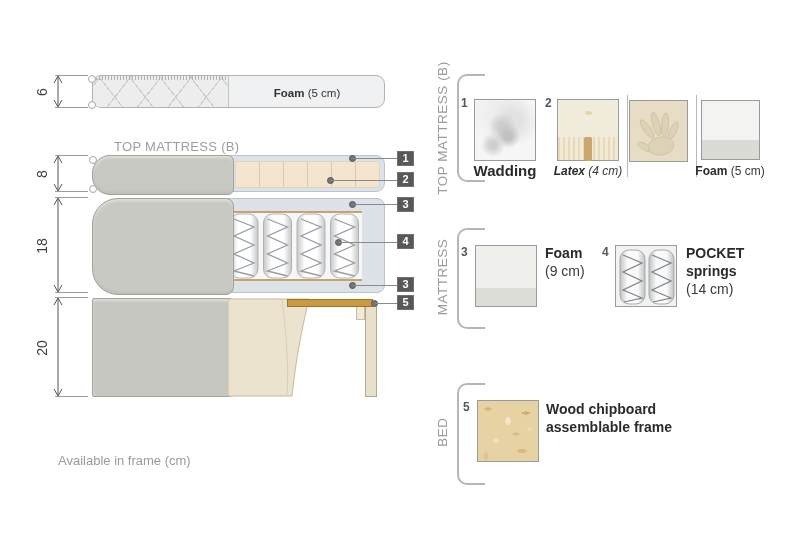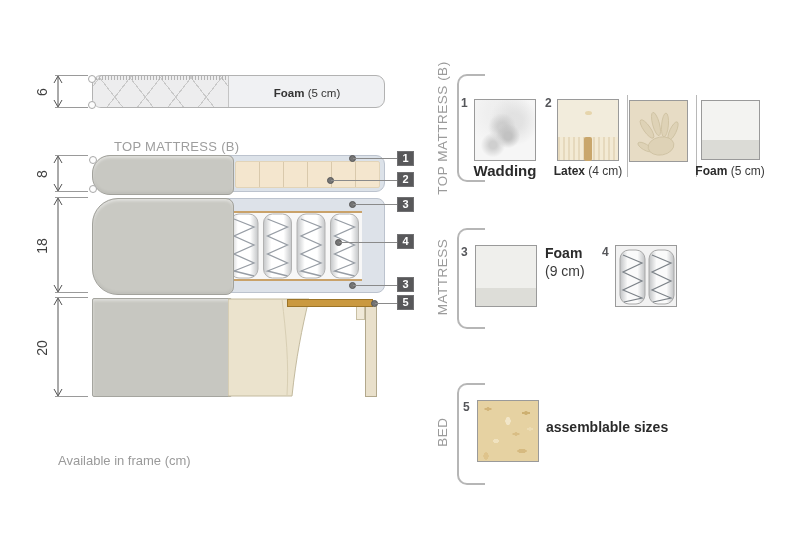--- a/index.html
+++ b/index.html
@@ -186,21 +186,21 @@
   <div class="wadding-label" style="left:455px;top:162px;width:100px;">Wadding</div>
 
   <div class="num" style="left:545px;top:96px;">2</div>
   <div class="img-box" style="left:557px;top:99px;
        background:linear-gradient(180deg,#f2ecdc 0 62%,rgba(0,0,0,0) 62%),
                   repeating-linear-gradient(90deg,#e6d9bd 0 2px,#f3ead4 2px 5px);
        background-color:#eee3cb;">
     <div class="abs" style="left:26px;top:37px;width:8px;height:24px;background:#c9a66b;border-radius:2px;"></div>
     <div class="abs" style="left:27px;top:11px;width:7px;height:4px;background:#e6d5ac;border-radius:50%;"></div>
   </div>
-  <div class="cap" style="left:539px;top:164px;width:98px;">
+  <div class="cap" style="left:539px;top:164px;width:98px;font-style:italic;">
     <b>Latex</b><span> (4 cm)</span>
   </div>
 
   <div class="sep" style="left:627px;top:95px;height:82px;"></div>
 
   <svg class="abs" style="left:629px;top:100px;border:1px solid #9a9a9a;box-sizing:border-box;" width="59" height="62">
     <rect width="59" height="62" fill="#e7dcc5"></rect>
     <g fill="#ded2b6" stroke="#cdc0a0" stroke-width="0.8">
       <ellipse cx="17" cy="28" rx="3.4" ry="11" transform="rotate(-35 17 28)"></ellipse>
       <ellipse cx="26" cy="23" rx="3.4" ry="12" transform="rotate(-15 26 23)"></ellipse>
@@ -243,33 +243,38 @@
     <rect width="62" height="62" fill="#f2f2f2"></rect>
     <g>
       <rect x="4" y="4" width="25" height="54" rx="9" fill="url(#sg2)" stroke="#a8a8a8"></rect>
       <path d="M7,9 L26,17 L7,26 L26,35 L7,44 L26,52 L8,56" fill="none" stroke="#7c8288" stroke-width="1.2"></path>
     </g>
     <g transform="translate(29,0)">
       <rect x="4" y="4" width="25" height="54" rx="9" fill="url(#sg2)" stroke="#a8a8a8"></rect>
       <path d="M7,9 L26,17 L7,26 L26,35 L7,44 L26,52 L8,56" fill="none" stroke="#7c8288" stroke-width="1.2"></path>
     </g>
   </svg>
+  <div class="sidecap" style="left:686px;top:244px;">
+    <b>POCKET</b><br>
+    <b>springs</b><br>
+    <span>(14 cm)</span>
+  </div>
 
   <div class="vlabel" style="left:414px;top:423px;width:60px;height:18px;">BED</div>
   <div class="bracket" style="left:457px;top:383px;height:98px;"></div>
 
   <div class="num" style="left:463px;top:400px;">5</div>
   <div class="img-box" style="left:477px;top:400px;
        background:radial-gradient(ellipse 7px 3px at 10px 8px, #d2b478 50%, rgba(0,0,0,0) 55%),
                   radial-gradient(ellipse 5px 8px at 30px 20px, #f2e6c8 50%, rgba(0,0,0,0) 55%),
                   radial-gradient(ellipse 8px 3px at 48px 12px, #cdb071 50%, rgba(0,0,0,0) 55%),
                   radial-gradient(ellipse 6px 4px at 18px 40px, #f0e2bf 50%, rgba(0,0,0,0) 55%),
                   radial-gradient(ellipse 9px 4px at 44px 50px, #d6ba80 50%, rgba(0,0,0,0) 55%),
                   radial-gradient(ellipse 5px 7px at 8px 55px, #dfc48c 50%, rgba(0,0,0,0) 55%),
                   radial-gradient(ellipse 7px 3px at 38px 33px, #d9be85 50%, rgba(0,0,0,0) 55%),
                   radial-gradient(ellipse 6px 3px at 52px 28px, #ecdcb4 50%, rgba(0,0,0,0) 55%),
                   #e6d2a2;"></div>
   <div class="sidecap" style="left:546px;top:400px;">
-    <br>
-    <b>assemblable sizes</b>
+    <b>Wood chipboard</b><br>
+    <b>assemblable frame</b>
   </div>
 
 </div>
 
 </body></html>

